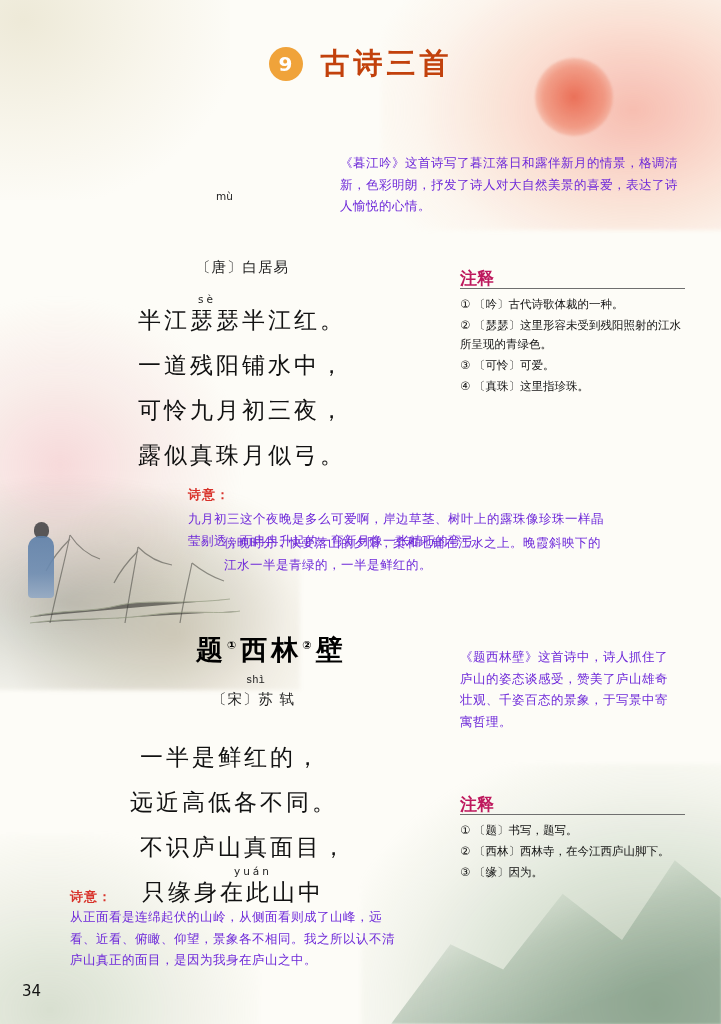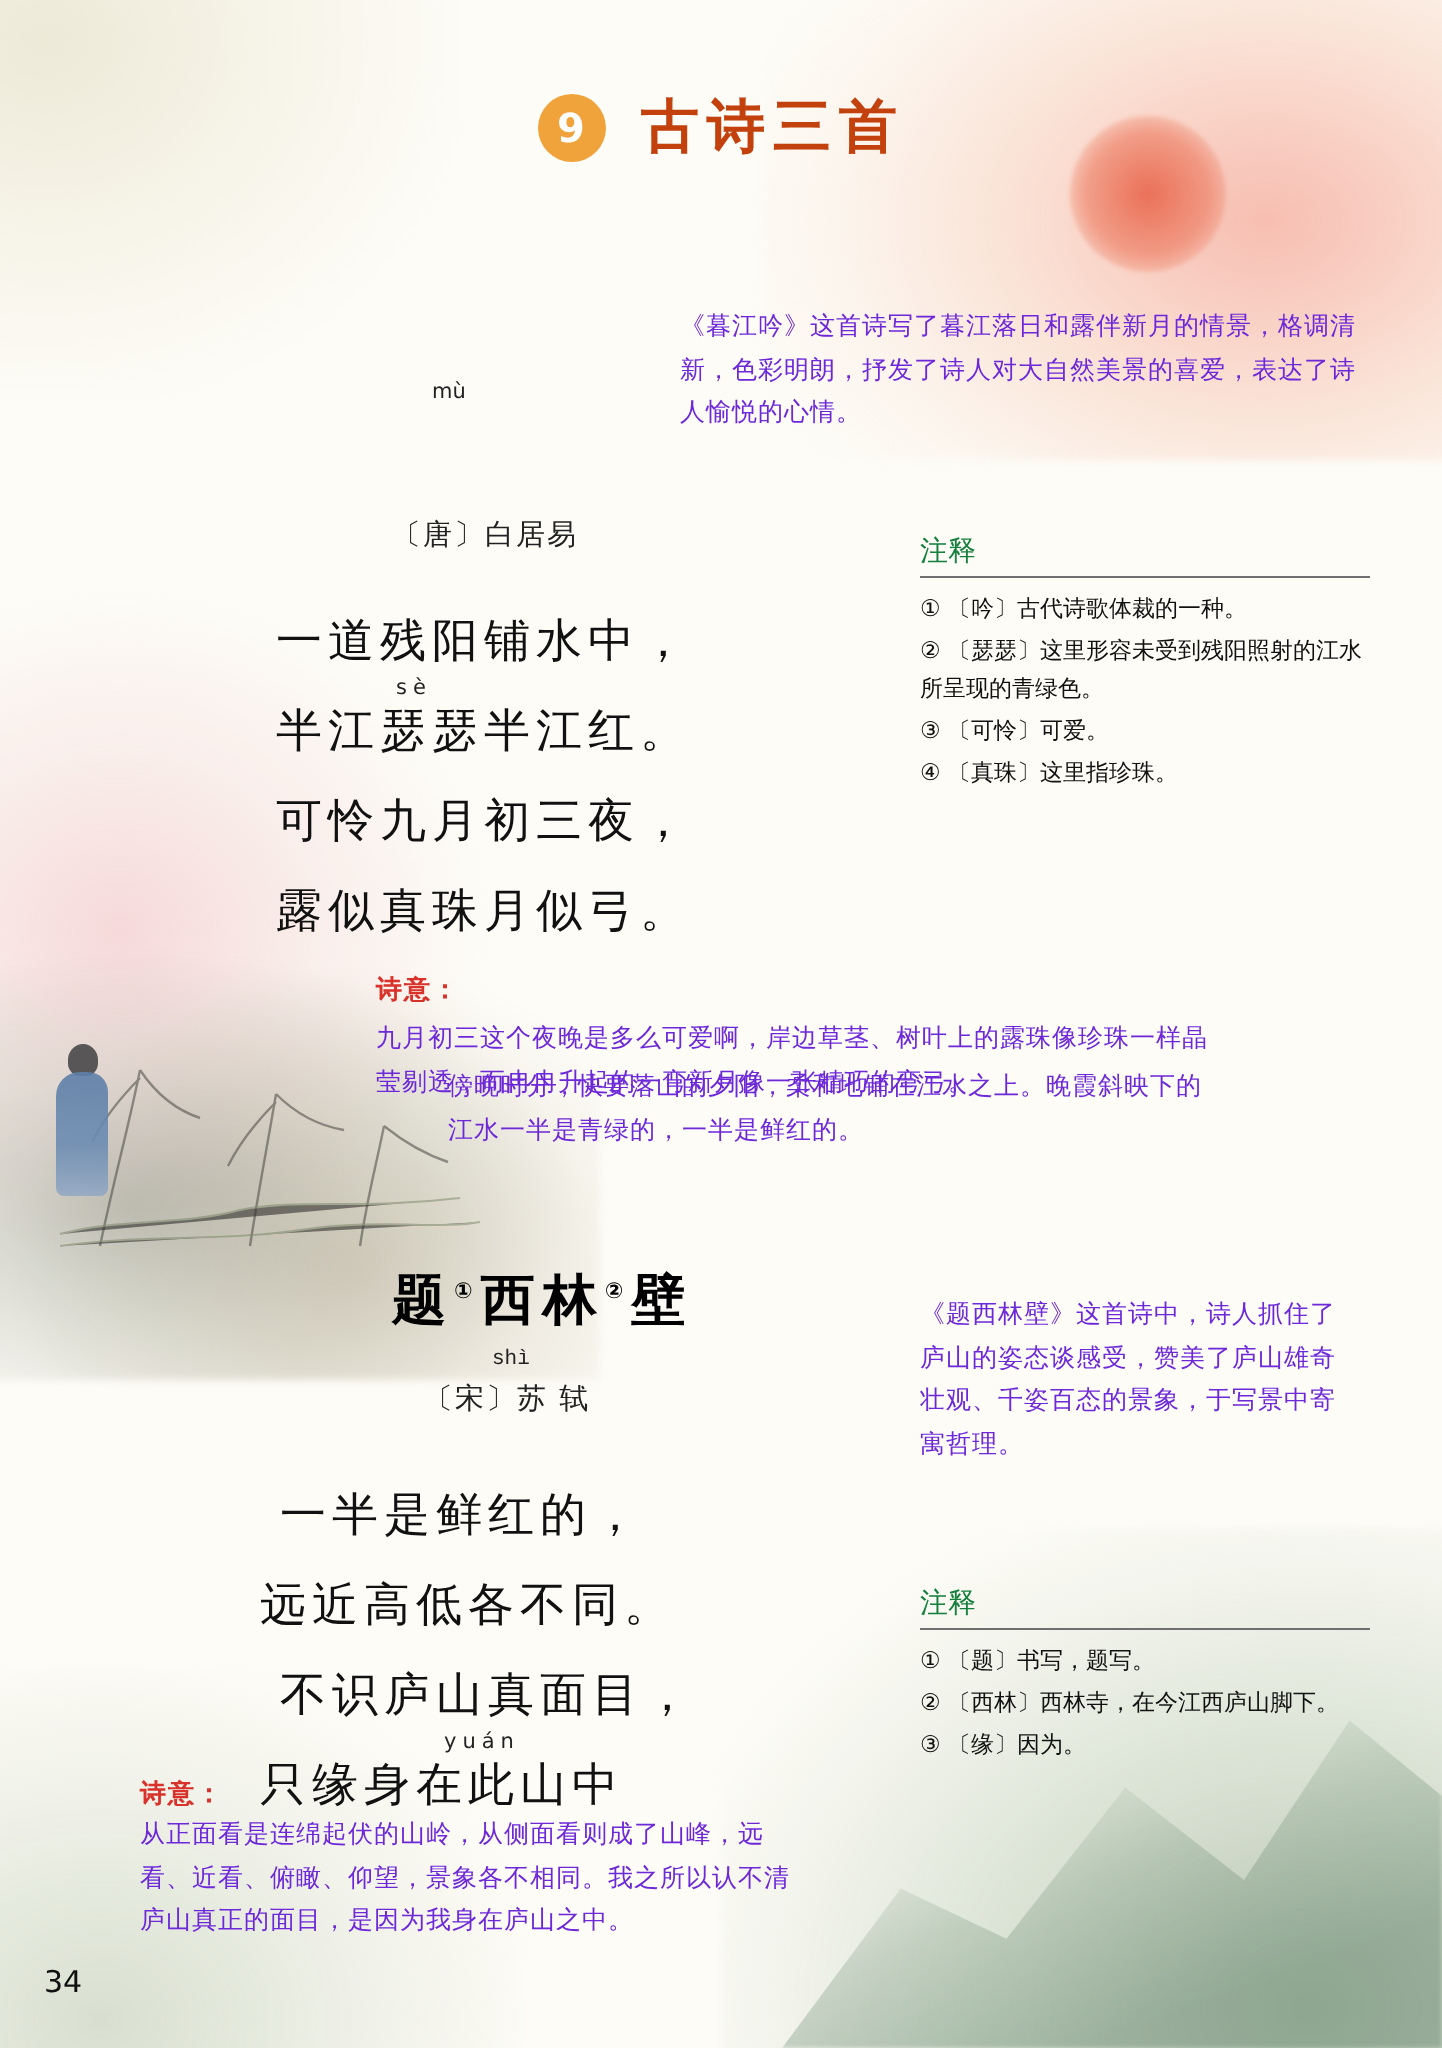--- a/index.html
+++ b/index.html
@@ -181,23 +181,23 @@
   .poem-line {
     font-size: 23px;
     letter-spacing: 3px;
     color: #111;
     margin-bottom: 14px;
     position: relative;
   }
 
   
   .notes-title {
-    font-size: 14px;
-    font-weight: normal;
-    color: #15803d;
+    font-size: 17px;
+    font-weight: bold;
+    color: #be185d;
     margin-bottom: 4px;
   }
   .notes-box {
     position: absolute;
     border-top: 1px solid #6f6f6f;
     padding-top: 6px;
   }
   .note-item {
     font-size: 11.5px;
     color: #111;
@@ -306,25 +306,25 @@
     <div class="lesson-number">9</div>
     <div class="lesson-title cn">古诗三首</div>
   </div>
 
   <div class="pinyin" style="left:216px; top:190px;">mù</div>
   <div class="poem1-author cn">〔唐〕白居易</div>
 
   <div class="intro1 red-note cn">《暮江吟》这首诗写了暮江落日和露伴新月的情景，格调清新，色彩明朗，抒发了诗人对大自然美景的喜爱，表达了诗人愉悦的心情。</div>
 
   <div class="poem1-lines cn">
-    <div class="poem-line">一道残阳铺水中，</div>
     <div class="poem-line" style="position:relative;">
       <span class="pinyin" style="position:absolute; left:60px; top:-12px;">sè</span>
       <span>半江瑟瑟半江红。</span>
     </div>
+    <div class="poem-line">一道残阳铺水中，</div>
     <div class="poem-line">可怜九月初三夜，</div>
     <div class="poem-line">露似真珠月似弓。</div>
   </div>
 
   <div class="notes-box notes1">
     <div class="notes-title hdr cn">注释</div>
     <div class="note-item cn">① 〔吟〕古代诗歌体裁的一种。</div>
     <div class="note-item cn">② 〔瑟瑟〕这里形容未受到残阳照射的江水所呈现的青绿色。</div>
     <div class="note-item cn">③ 〔可怜〕可爱。</div>
     <div class="note-item cn">④ 〔真珠〕这里指珍珠。</div>
@@ -341,21 +341,21 @@
   </div>
   <div class="pinyin" style="left:246px; top:674px;font-family:Liberation Mono, monospace;">shì</div>
   <div class="poem2-author cn">〔宋〕苏 轼</div>
 
   <div class="intro2 red-note cn">《题西林壁》这首诗中，诗人抓住了庐山的姿态谈感受，赞美了庐山雄奇壮观、千姿百态的景象，于写景中寄寓哲理。</div>
 
   <div class="poem2-lines cn">
     <div class="poem-line" style="margin-left:10px;">一半是鲜红的，</div>
     <div class="poem-line" style="margin-left:0px;">远近高低各不同。</div>
     <div class="poem-line" style="margin-left:10px;">不识庐山真面目，</div>
-    <div class="poem-line" style="margin-left:0px; position:relative;">
+    <div class="poem-line" style="margin-left:12px; position:relative;">
       <span class="pinyin" style="position:absolute; left:92px; top:-12px;">yuán</span>
       <span>只缘身在此山中</span>
     </div>
   </div>
 
   <div class="notes-box notes2">
     <div class="notes-title hdr cn">注释</div>
     <div class="note-item cn">① 〔题〕书写，题写。</div>
     <div class="note-item cn">② 〔西林〕西林寺，在今江西庐山脚下。</div>
     <div class="note-item cn">③ 〔缘〕因为。</div>

